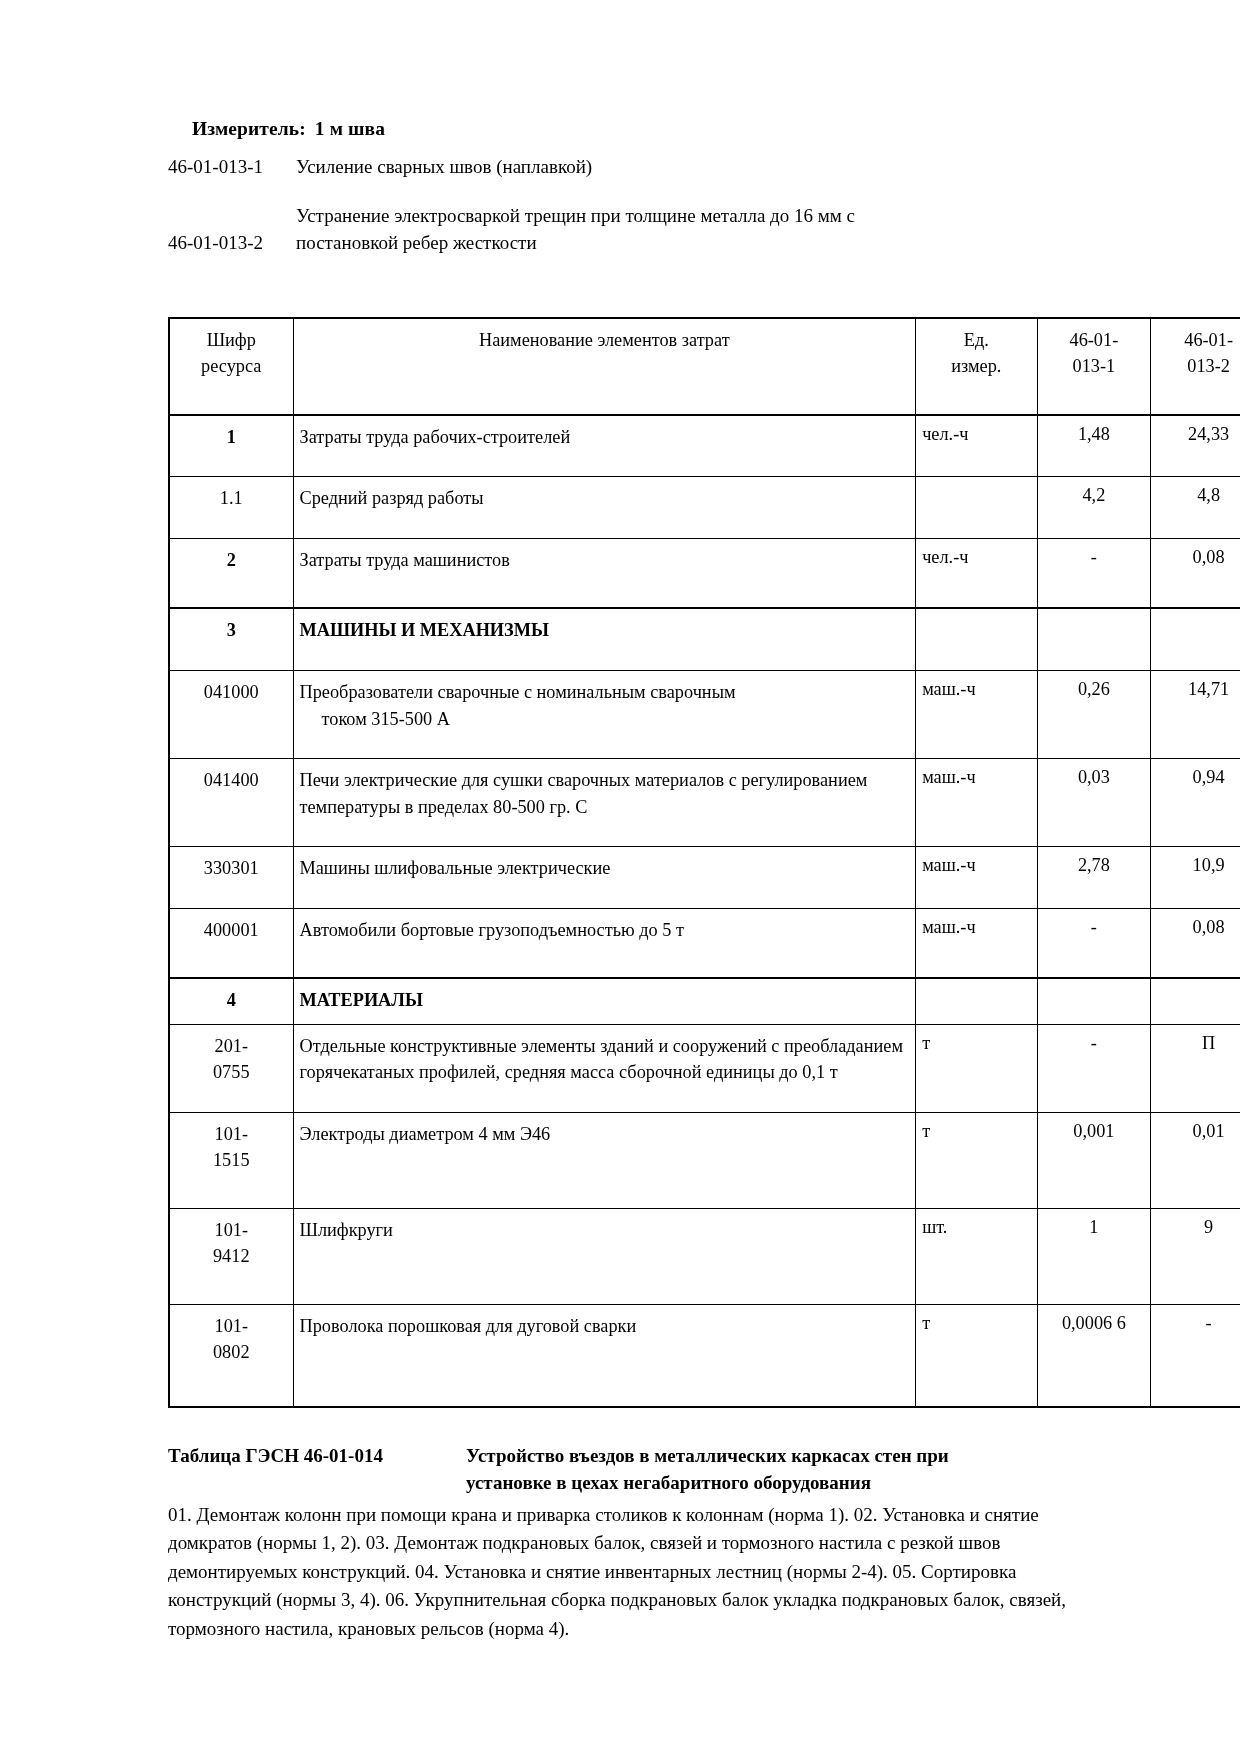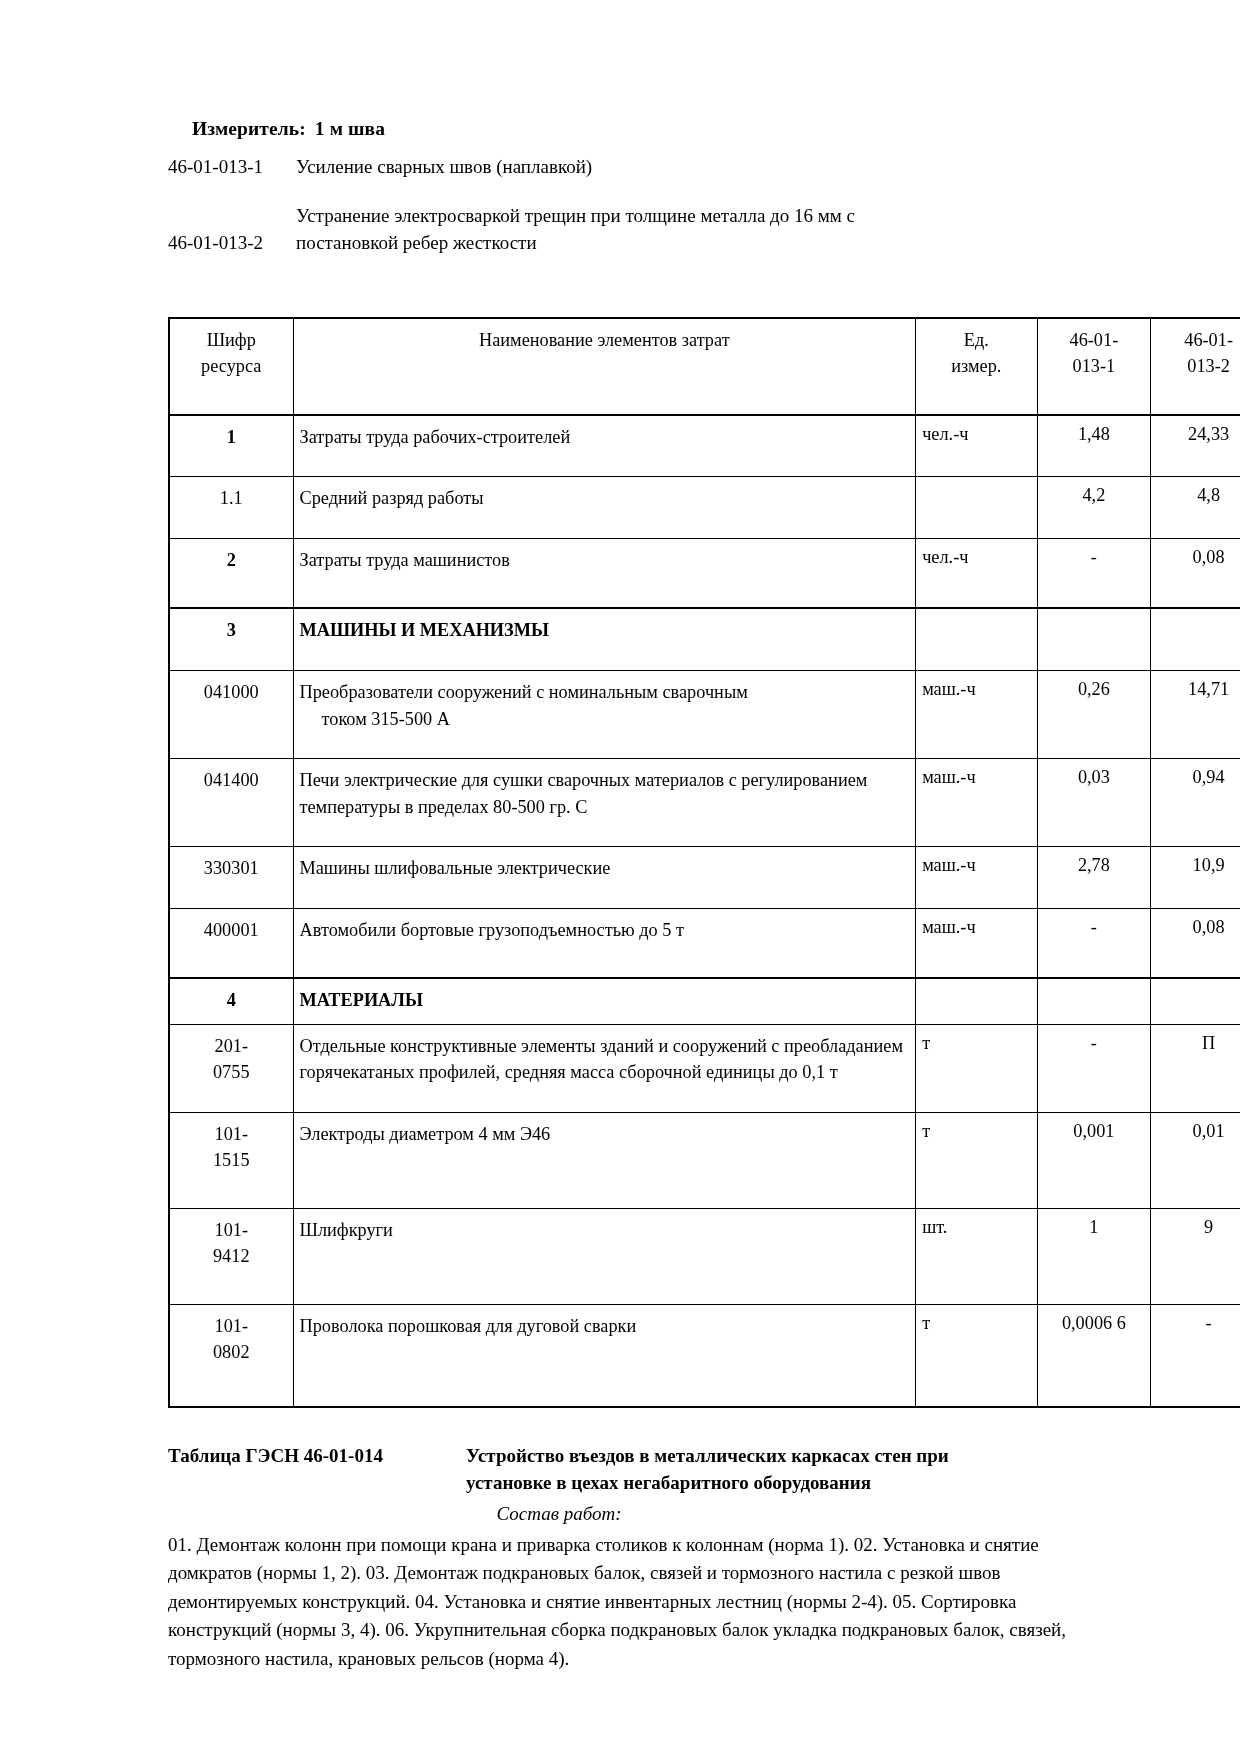--- a/index.html
+++ b/index.html
@@ -207,21 +207,21 @@
           <td class="cell-code bold">3</td>
           <td class="cell-name bold">МАШИНЫ И МЕХАНИЗМЫ</td>
           <td class="cell-unit"></td>
           <td class="cell-val"></td>
           <td class="cell-val"></td>
         </tr>
 
         <tr class="tall">
           <td class="cell-code">041000</td>
           <td class="cell-name">
-            <span>Преобразователи сооружений с номинальным сварочным</span>
+            <span>Преобразователи сварочные с номинальным сварочным</span>
             <span class="wrap-indent">током 315-500 А</span>
           </td>
           <td class="cell-unit">маш.-ч</td>
           <td class="cell-val">0,26</td>
           <td class="cell-val">14,71</td>
         </tr>
 
         <tr class="tall">
           <td class="cell-code">041400</td>
           <td class="cell-name">Печи электрические для сушки сварочных материалов с регулированием температуры в пределах 80-500 гр. С</td>
@@ -300,19 +300,18 @@
         </tr>
       </tbody>
     </table>
 
     <div class="bottom">
       <div class="tbl-title-row">
         <div class="tbl-title-label">Таблица ГЭСН 46-01-014</div>
         <div class="tbl-title-text">Устройство въездов в металлических каркасах стен при установке в цехах негабаритного оборудования</div>
       </div>
 
-      <div class="sostav">Состав работ:</div>
       <div class="sostav-body">01. Демонтаж колонн при помощи крана и приварка столиков к колоннам (норма 1). 02. Установка и снятие домкратов (нормы 1, 2). 03. Демонтаж подкрановых балок, связей и тормозного настила с резкой швов демонтируемых конструкций. 04. Установка и снятие инвентарных лестниц (нормы 2-4). 05. Сортировка конструкций (нормы 3, 4). 06. Укрупнительная сборка подкрановых балок укладка подкрановых балок, связей, тормозного настила, крановых рельсов (норма 4).</div>
 
     </div>
 
   </div>
 </div>
 
 </body></html>

